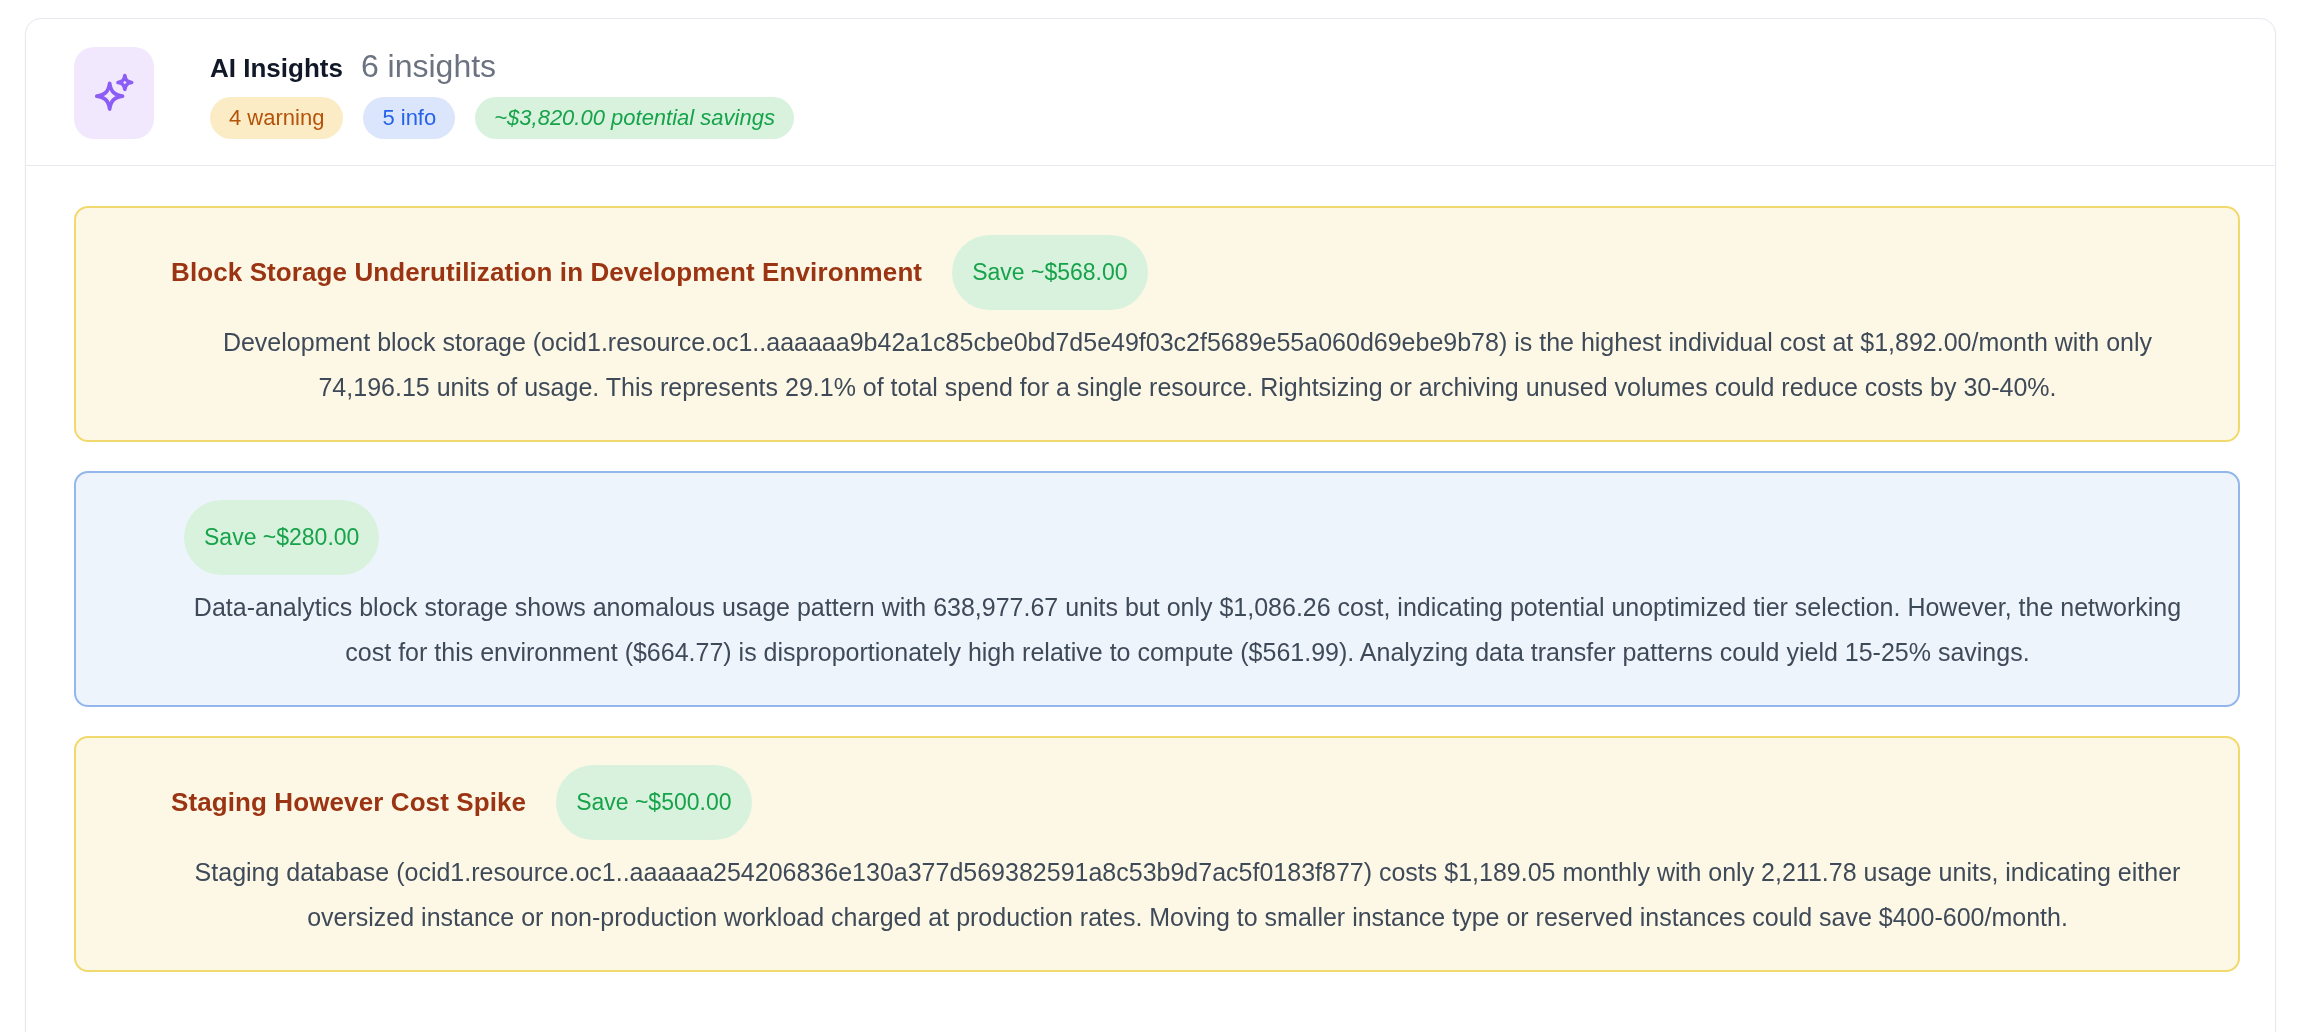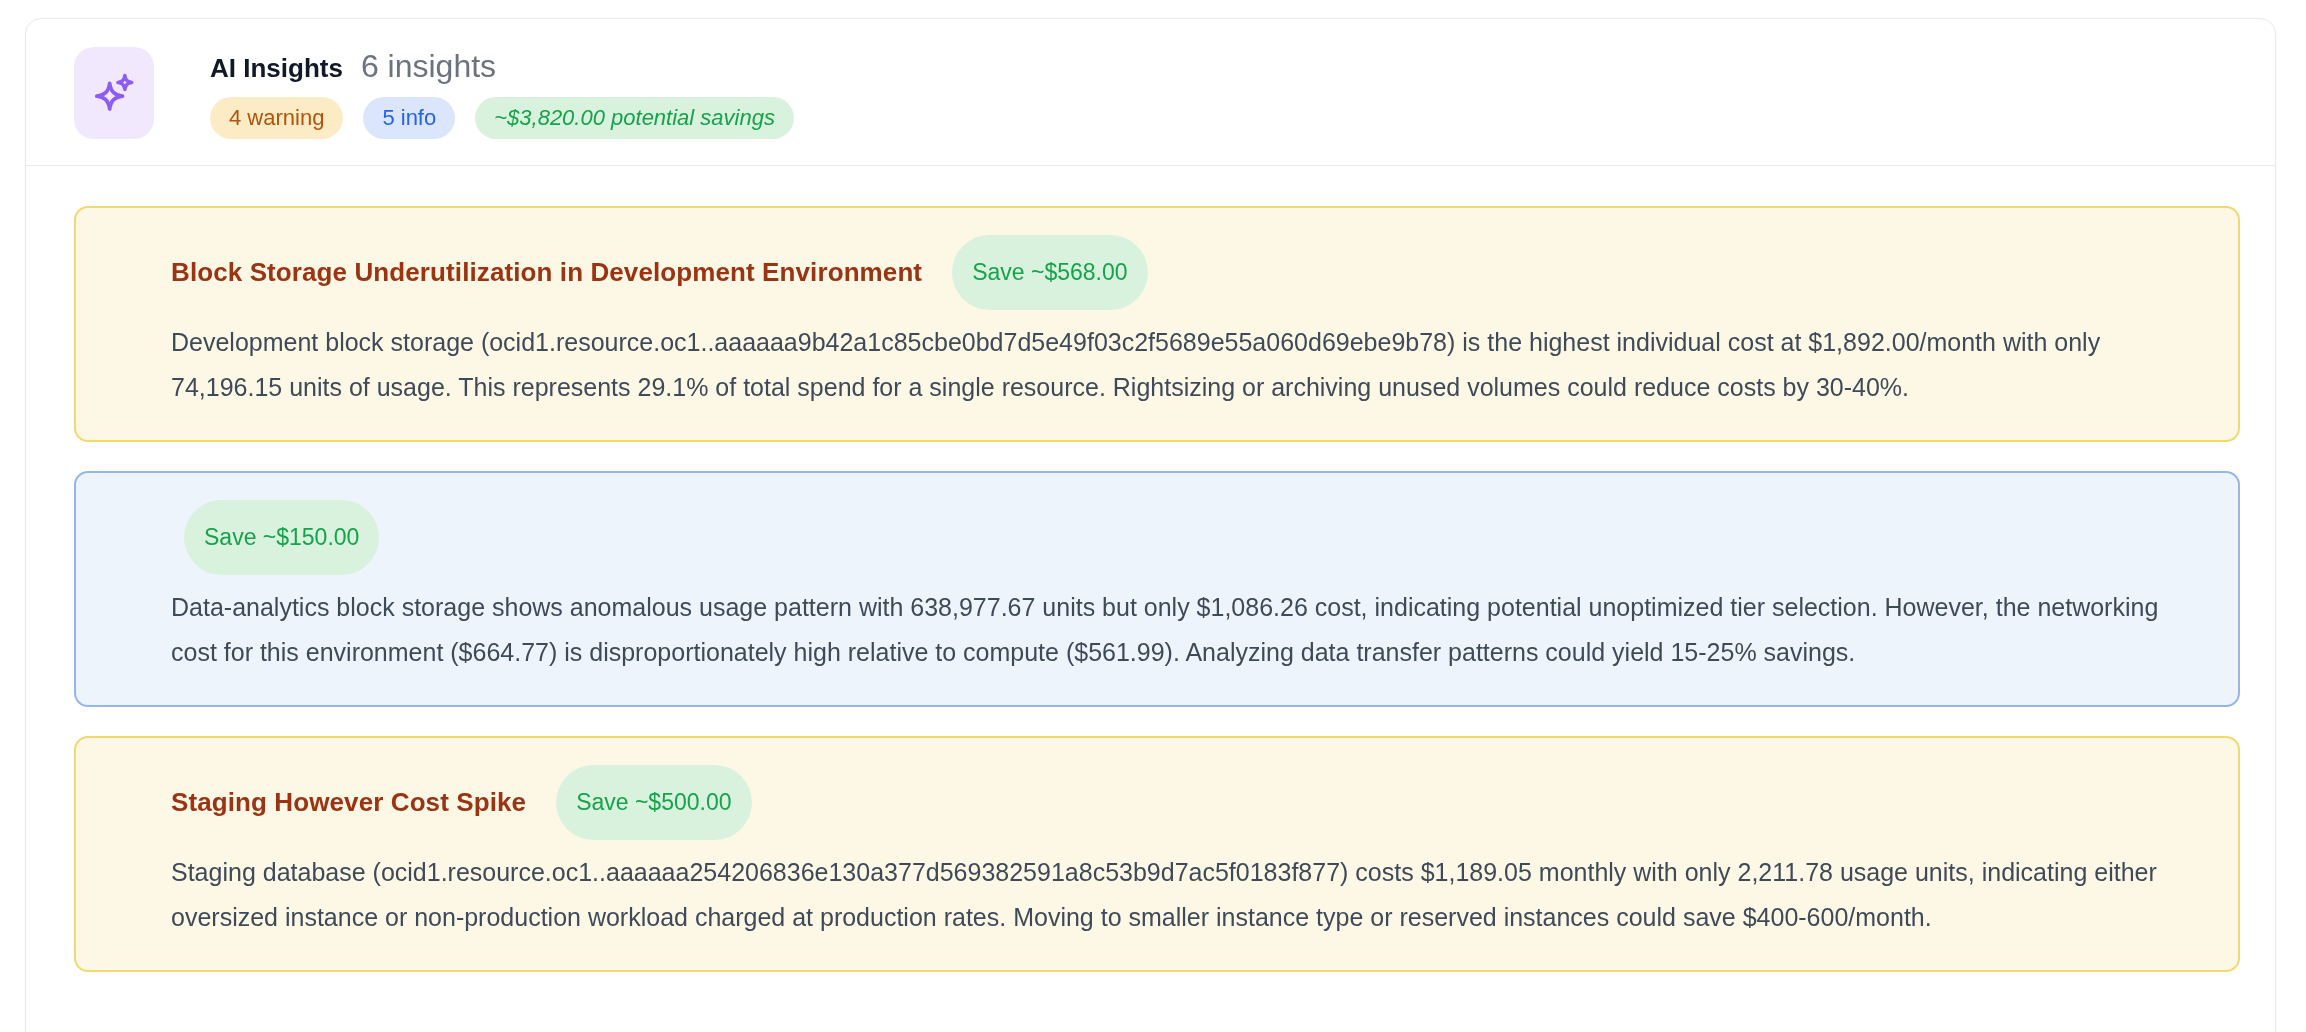--- a/index.html
+++ b/index.html
@@ -43,20 +43,21 @@
   .pill.savings { background:var(--savings-badge-bg,#d8f2de); color:var(--savings-badge-text,#16a34a);font-style:italic; }
 
   .header-actions { margin-left:auto; display:flex; align-items:center; gap:44px; padding-right:4px; }
   .icon-btn { background:none; border:none; cursor:pointer; display:flex; align-items:center; justify-content:center; padding:4px; }
   .icon-btn svg { width:32px; height:32px; stroke:var(--control-icon,#9aa3af); }
 
   
   .insights-list {
     display:flex; flex-direction:column; gap:29px;
     padding:40px 35px 40px 48px;
+    text-align:center;
   }
   .insight-card { border:2px solid; border-radius:14px; padding:27px 34px 30px 36px; }
   .insight-card.warning {
     background:var(--warning-card-bg,#fdf8e6);
     border-color:var(--warning-card-border,#f2d96e);
   }
   .insight-card.info {
     background:var(--info-card-bg,#eef4fc);
     border-color:var(--info-card-border,#93b7ec);
   }
@@ -147,21 +148,21 @@
       <div class="insight-card info">
     <div class="insight-header">
 
       <span class="insight-icon icon-alert">
         <svg viewBox="0 0 24 24" fill="none" stroke-width="1.7" stroke-linecap="round" stroke-linejoin="round" style="stroke:inherit">
           <path d="M10.3 3.9 1.9 18a2 2 0 0 0 1.7 3h16.8a2 2 0 0 0 1.7-3L13.7 3.9a2 2 0 0 0-3.4 0Z"></path>
           <path d="M12 9v4"></path>
           <path d="M12 17h.01"></path>
         </svg>
       </span>
-      <span class="save-pill">Save ~$150.00</span>
+      <span class="save-pill">Save ~$280.00</span>
     </div>
     <p class="insight-description">Data-analytics block storage shows anomalous usage pattern with 638,977.67 units but only $1,086.26 cost, indicating potential unoptimized tier selection. However, the networking cost for this environment ($664.77) is disproportionately high relative to compute ($561.99). Analyzing data transfer patterns could yield 15-25% savings.</p>
   </div>
       <div class="insight-card warning">
     <div class="insight-header">
       <span class="insight-icon icon-lightbulb">
         <svg viewBox="0 0 24 24" fill="none" stroke-width="1.7" stroke-linecap="round" stroke-linejoin="round" style="stroke:inherit">
           <path d="M15 14c.2-1 .7-1.7 1.5-2.5 1-.9 1.5-2.2 1.5-3.5A6 6 0 0 0 6 8c0 1.3.5 2.6 1.5 3.5.8.8 1.3 1.5 1.5 2.5"></path>
           <path d="M9 18h6"></path>
           <path d="M10 21h4"></path>

